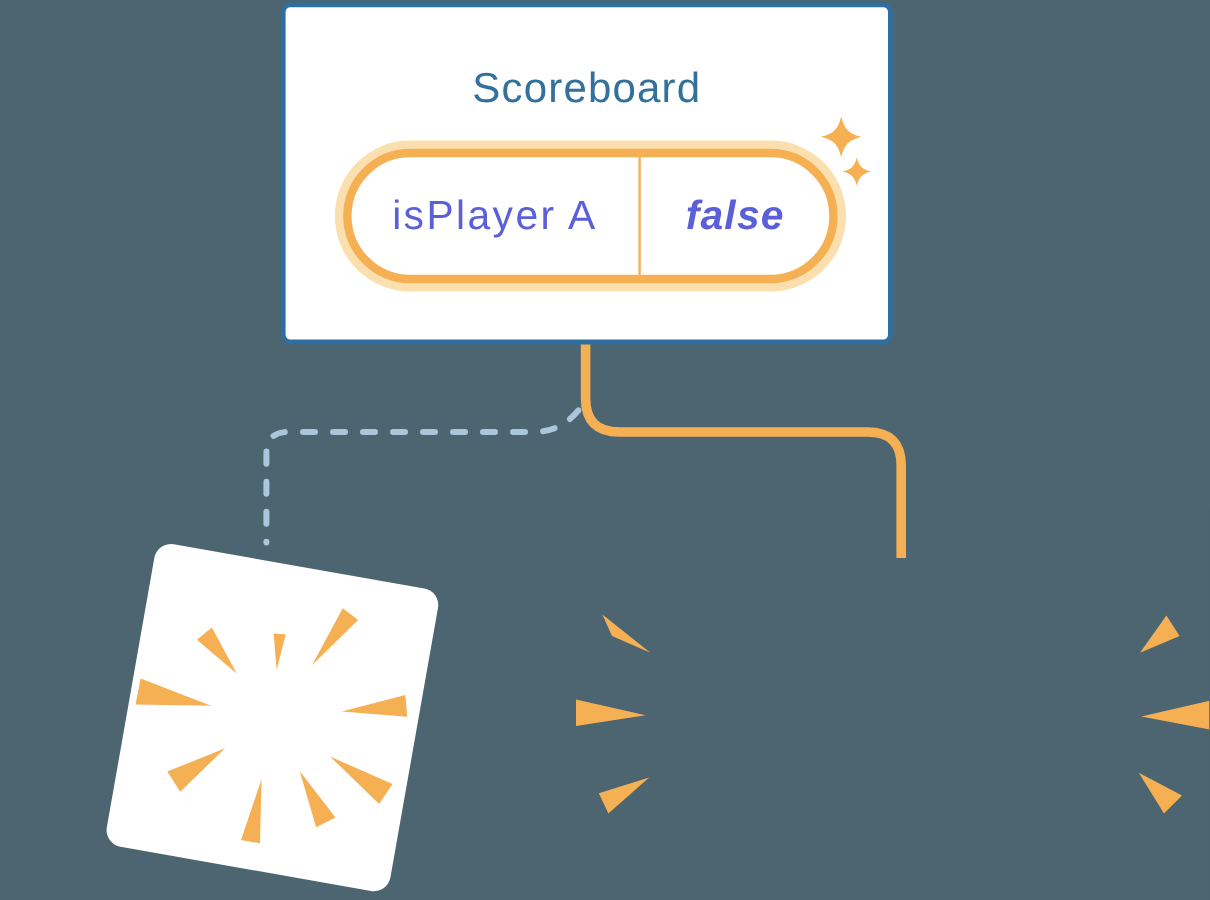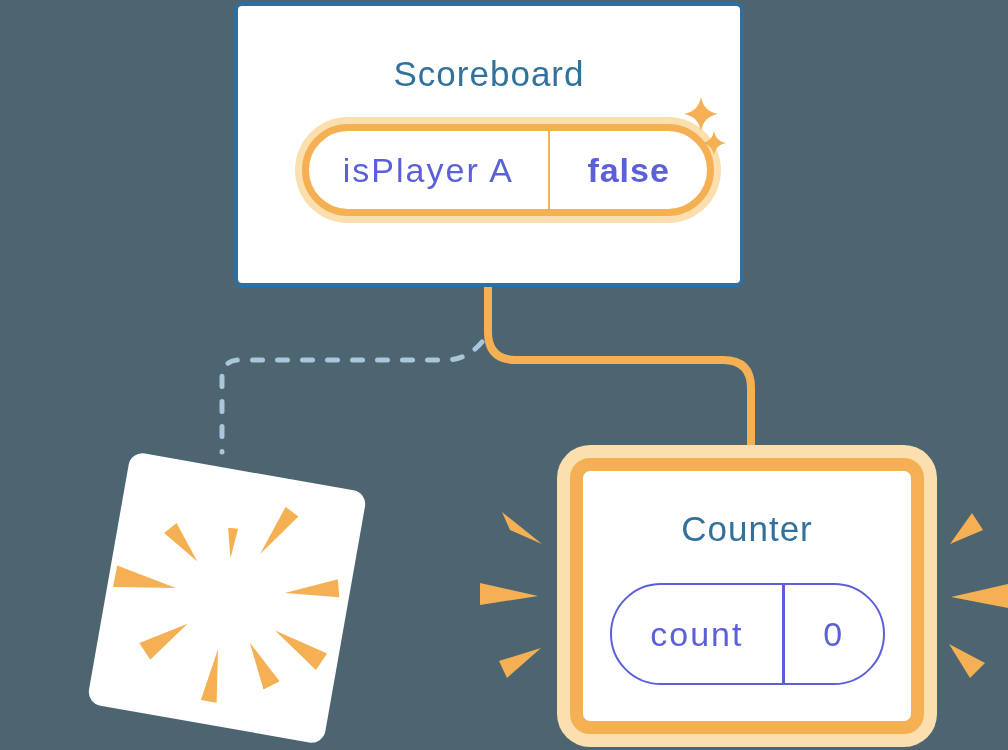--- a/index.html
+++ b/index.html
@@ -37,33 +37,33 @@
   .card-title{
     position:absolute;left:0;right:0;text-align:center;
     font-size:35px;font-weight:500;letter-spacing:1px;
     color:var(--component-title-blue);line-height:40px;
   }
   .scoreboard-card .card-title{top:48px;}
   .counter-card .card-title{top:38px;}
   
   .state-pill{position:absolute;display:flex;align-items:stretch;box-sizing:border-box;background:var(--card-background);}
   .pill-orange{
-    left:64px;top:118px;width:412px;height:92px;border-radius:63px;
+    left:48px;top:118px;width:412px;height:112px;border-radius:63px;
     border:7px solid var(--accent-orange);
     box-shadow:0 0 0 7px var(--accent-orange-light);
   }
   .pill-purple{
     left:0;right:0;margin:0 auto;top:112px;width:275px;height:102px;border-radius:52px;
     border:2.5px solid var(--state-purple);
   }
   .pill-cell{display:flex;align-items:center;justify-content:center;
     font-size:34px;letter-spacing:2px;color:var(--state-purple);}
   .pill-label{flex:0 0 60%;}
   .pill-purple .pill-label{flex:0 0 63%;}
-  .pill-value{flex:1 1 auto;}
+  .pill-value{flex:1 1 auto;font-style:italic;}
   .pill-value.bold{font-weight:700;letter-spacing:1px;}
   .pill-divider{width:2.5px;background:var(--accent-orange);}
   .pill-purple .pill-divider{background:var(--state-purple);}
   
   .destroyed-card{
     position:absolute;left:107px;top:470px;width:240px;height:256px;
     background:var(--card-background);border-radius:14px;
     transform:rotate(10deg);
   }
   .burst-wedge{fill:var(--accent-orange);}
@@ -101,28 +101,20 @@
       <div class="pill-divider"></div>
       <div class="pill-cell pill-value bold">false</div>
     </div>
   </div>
 
   <svg width="1008" height="750" aria-hidden="true">
     <path class="sparkle" d="M701,97 C703.5,107.5 707.5,111.5 718,114 C707.5,116.5 703.5,120.5 701,131 C698.5,120.5 694.5,116.5 684,114 C694.5,111.5 698.5,107.5 701,97 Z"></path>
     <path class="sparkle" d="M714,131 C715.8,138.4 718.6,141.2 726,143 C718.6,144.8 715.8,147.6 714,155 C712.2,147.6 709.4,144.8 702,143 C709.4,141.2 712.2,138.4 714,131 Z"></path>
   </svg>
 
-  <div class="component-card counter-card">
-    <div class="card-title">Counter</div>
-    <div class="state-pill pill-purple">
-      <div class="pill-cell pill-label">count</div>
-      <div class="pill-divider"></div>
-      <div class="pill-cell pill-value">0</div>
-    </div>
-  </div>
 
   <svg width="1008" height="750" aria-hidden="true">
     <polygon class="emphasis-wedge" points="542,544 502,512 510,530"></polygon>
     <polygon class="emphasis-wedge" points="538,596 480,583 480,605"></polygon>
     <polygon class="emphasis-wedge" points="541,648 499,661 507,678"></polygon>
     <polygon class="emphasis-wedge" points="950,544 972,513 983,530"></polygon>
     <polygon class="emphasis-wedge" points="951,597 1008,584 1008,608"></polygon>
     <polygon class="emphasis-wedge" points="949,644 970,678 985,663"></polygon>
   </svg>
 

